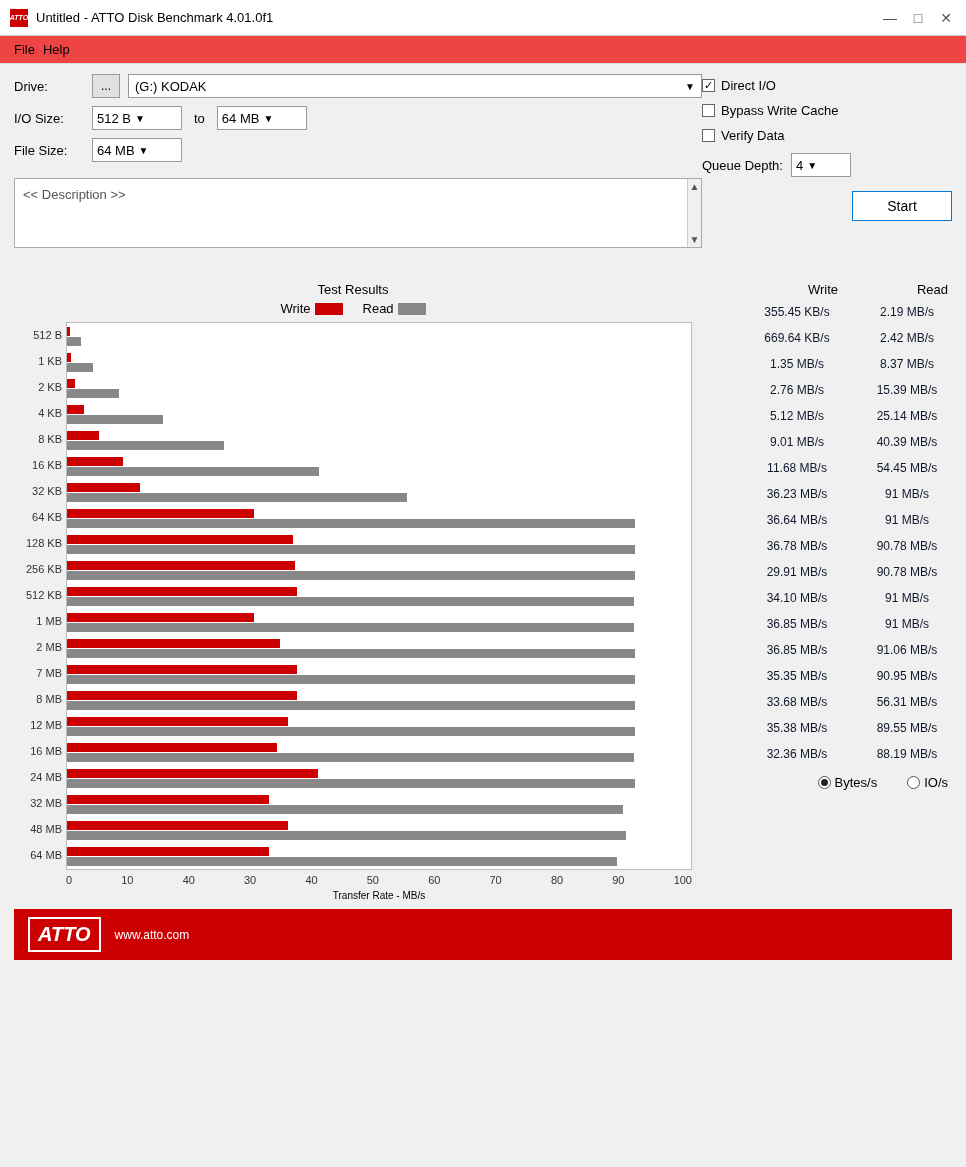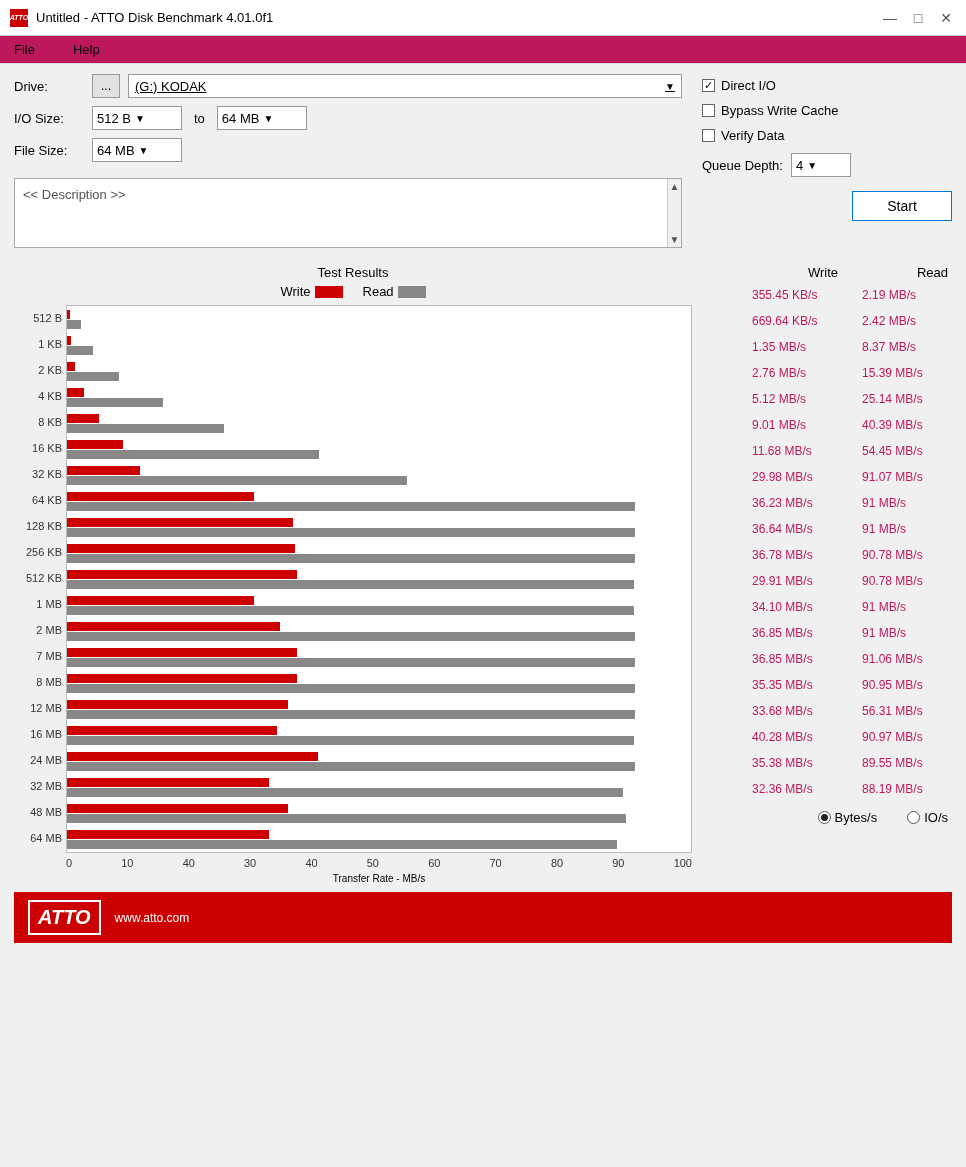--- a/index.html
+++ b/index.html
@@ -49,38 +49,37 @@
       border: none;
       background: transparent;
       cursor: pointer;
       font-size: 14px;
       color: #555;
       display: flex;
       align-items: center;
       justify-content: center;
     }
     .menu-bar {
-      background: #be185d;
+      background: #ef4444;
       border-bottom: 1px solid #ddd;
       padding: 4px 10px;
       display: flex;
-      gap: 30px;
+      gap: 0;
     }
     .menu-item {
       font-size: 13px;
       cursor: pointer;
       padding: 2px 4px;
     }
     .main-content {
       background: #f0f0f0;
       padding: 10px 14px;
     }
     .top-section {
       display: flex;
-      gap: 20px;
     }
     .left-panel {
       flex: 1;
     }
     .right-panel {
       width: 250px;
       padding-top: 4px;
     }
     .form-row {
       display: flex;
@@ -103,21 +102,20 @@
     .drive-select {
       flex: 1;
       height: 24px;
       border: 1px solid #999;
       background: #fff;
       padding: 2px 4px;
       font-size: 13px;
       display: flex;
       align-items: center;
       justify-content: space-between;
-      text-decoration: underline;
     }
     .checkbox-row {
       display: flex;
       align-items: center;
       gap: 6px;
       margin-bottom: 10px;
     }
     .checkbox-box {
       width: 13px;
       height: 13px;
@@ -266,22 +264,22 @@
     .results-row {
       display: flex;
       justify-content: flex-end;
       gap: 20px;
       height: 26px;
       align-items: center;
       font-size: 12px;
     }
     .results-cell {
       width: 90px;
-      text-align: left;
-      color: #be185d;
+      text-align: center;
+      color: #0f172a;
     }
     .bottom-options {
       display: flex;
       justify-content: flex-end;
       gap: 30px;
       margin-top: 8px;
       padding-right: 4px;
     }
     .radio-option {
       display: flex;
@@ -435,21 +433,21 @@
         <div class="combo-wrapper" style="min-width:60px;">
           <span>4</span>
           <span style="font-size:10px;">▼</span>
         </div>
       </div>
 
       <button class="start-btn">Start</button>
     </div>
   </div>
 
-  <div style="display:flex; margin-top:7px; gap:10px;">
+  <div style="display:flex; margin-top:24px; gap:10px;">
 
     <div style="flex:1;">
       <div class="chart-title">Test Results</div>
       <div class="chart-legend">
         <div class="legend-item">
           <span>Write</span>
           <div class="legend-color" style="background:#cc0000;"></div>
         </div>
         <div class="legend-item">
           <span>Read</span>
@@ -615,24 +613,20 @@
           </div>
           <div class="results-row">
             <span class="results-cell">9.01 MB/s</span>
             <span class="results-cell">40.39 MB/s</span>
           </div>
           <div class="results-row">
             <span class="results-cell">11.68 MB/s</span>
             <span class="results-cell">54.45 MB/s</span>
           </div>
           <div class="results-row">
-            <span class="results-cell">29.98 MB/s</span>
-            <span class="results-cell">91.07 MB/s</span>
-          </div>
-          <div class="results-row">
             <span class="results-cell">36.23 MB/s</span>
             <span class="results-cell">91 MB/s</span>
           </div>
           <div class="results-row">
             <span class="results-cell">36.64 MB/s</span>
             <span class="results-cell">91 MB/s</span>
           </div>
           <div class="results-row">
             <span class="results-cell">36.78 MB/s</span>
             <span class="results-cell">90.78 MB/s</span>
@@ -653,24 +647,20 @@
             <span class="results-cell">36.85 MB/s</span>
             <span class="results-cell">91.06 MB/s</span>
           </div>
           <div class="results-row">
             <span class="results-cell">35.35 MB/s</span>
             <span class="results-cell">90.95 MB/s</span>
           </div>
           <div class="results-row">
             <span class="results-cell">33.68 MB/s</span>
             <span class="results-cell">56.31 MB/s</span>
-          </div>
-          <div class="results-row">
-            <span class="results-cell">40.28 MB/s</span>
-            <span class="results-cell">90.97 MB/s</span>
           </div>
           <div class="results-row">
             <span class="results-cell">35.38 MB/s</span>
             <span class="results-cell">89.55 MB/s</span>
           </div>
           <div class="results-row">
             <span class="results-cell">32.36 MB/s</span>
             <span class="results-cell">88.19 MB/s</span>
           </div>
         </div>

